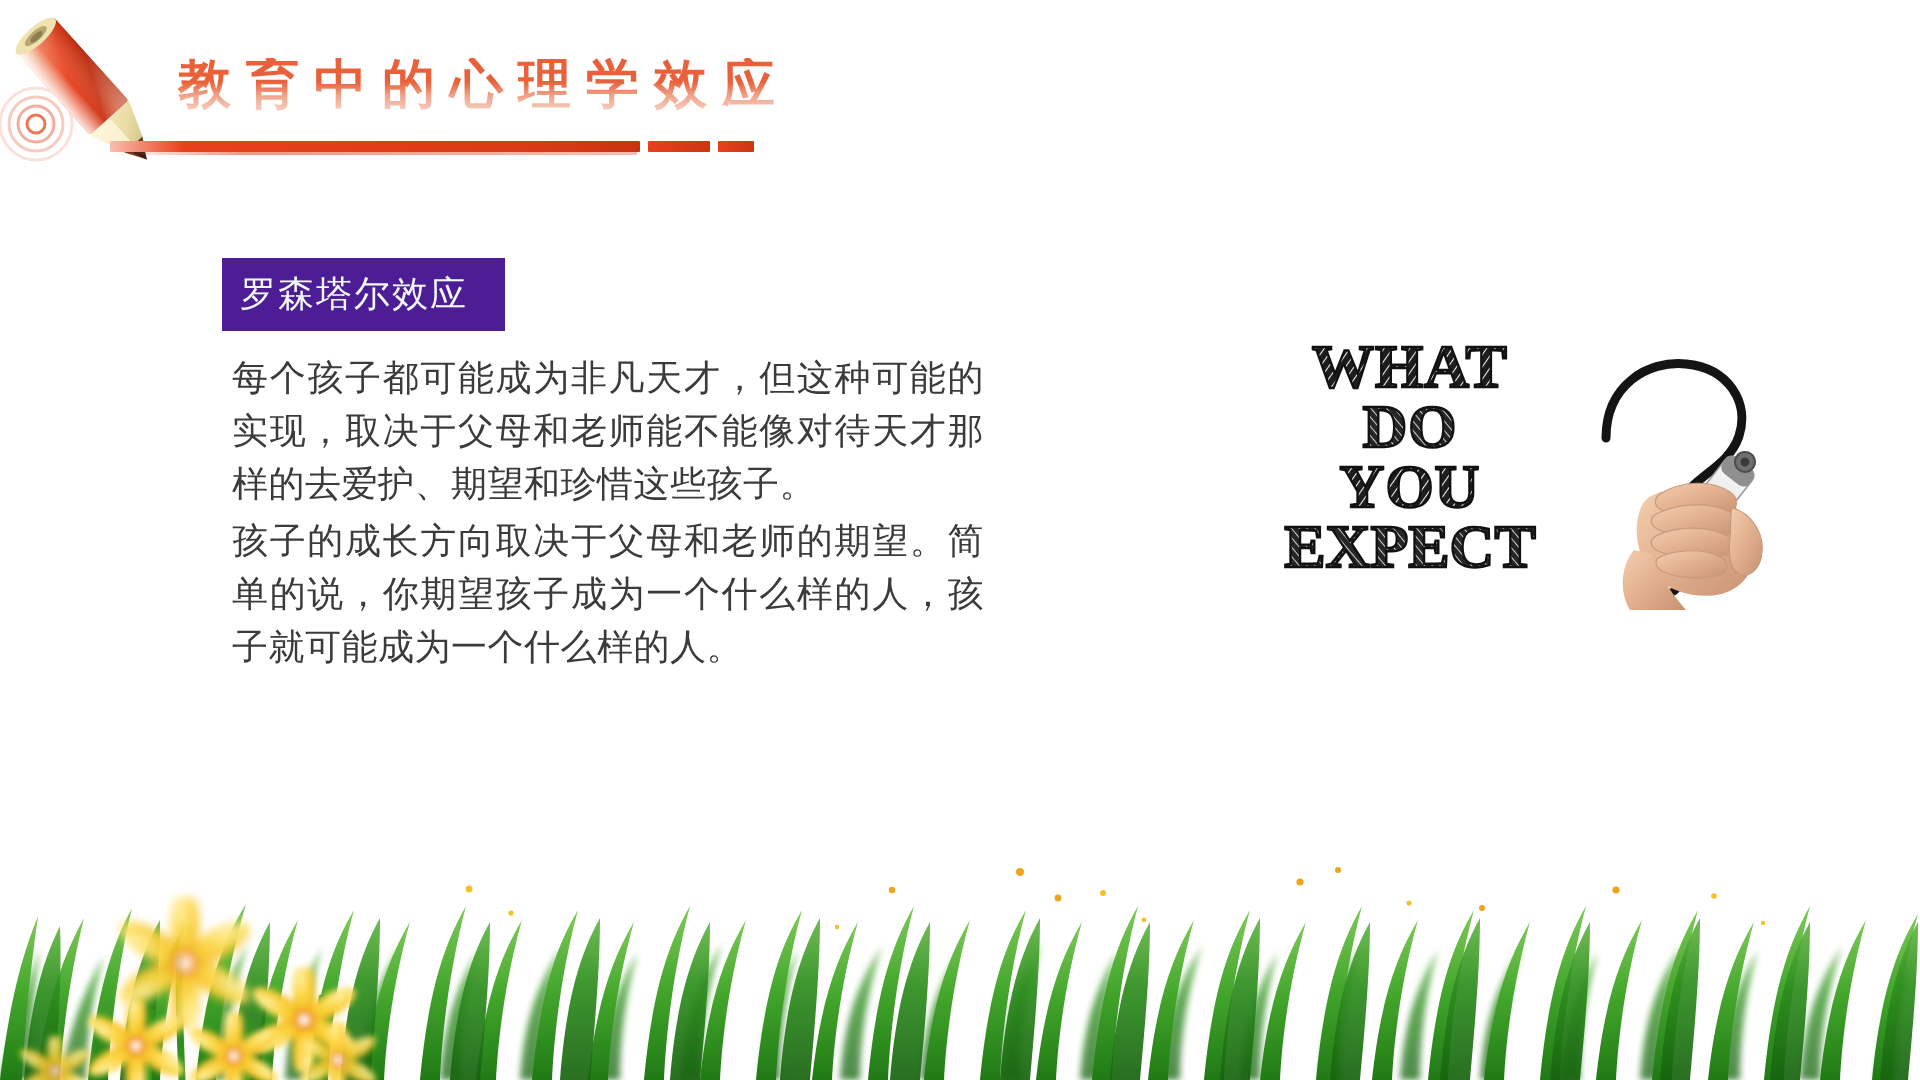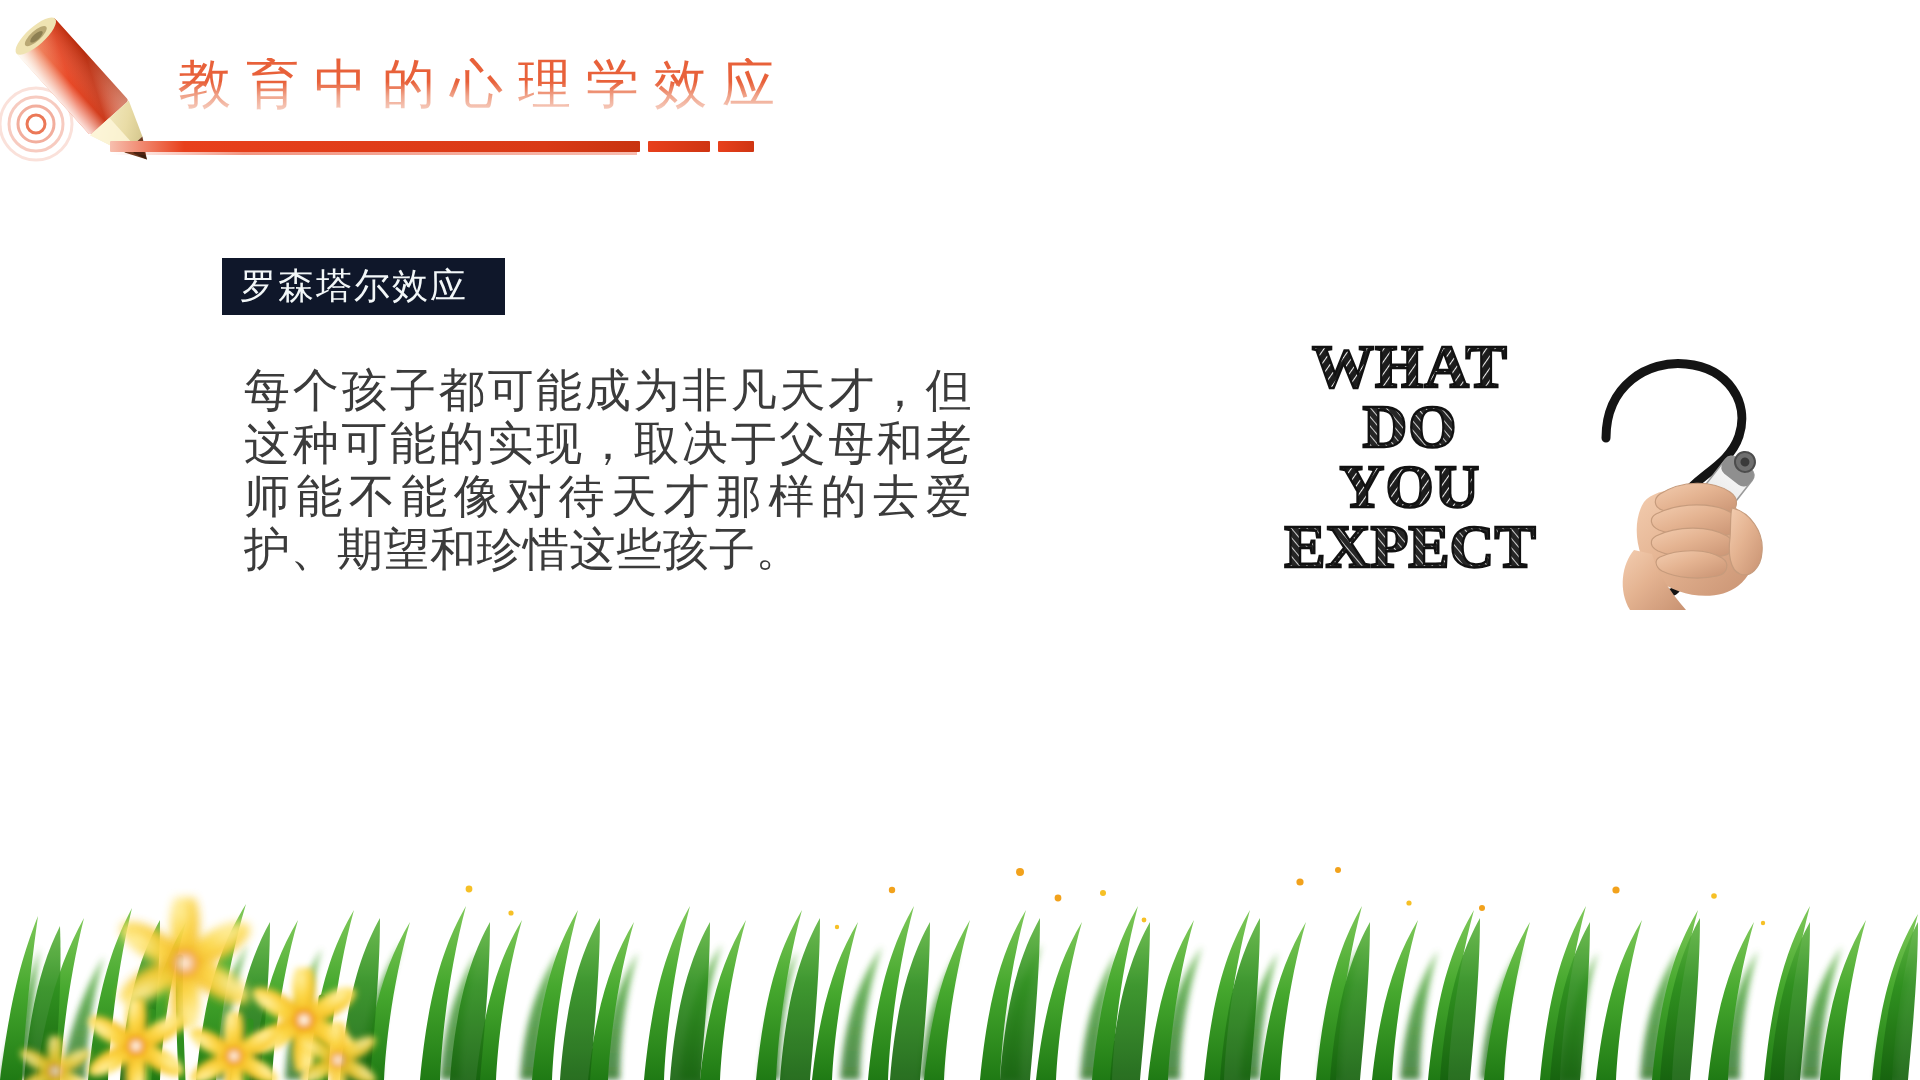--- a/index.html
+++ b/index.html
@@ -37,21 +37,21 @@
     height: 175px;
   }
   .title-text {
     position: absolute;
     left: 178px;
     top: 58px;
     font-size: 53px;
     line-height: 1;
     letter-spacing: 15px;
     font-family: "Liberation Serif", "DejaVu Serif", serif;
-    font-weight: 400;
+    font-weight: 700;
     background: linear-gradient(180deg, #e8613a 0%, #e8613a 45%, #f0a58c 72%, #f6cfc2 100%);
     -webkit-background-clip: text;
     background-clip: text;
     color: transparent;
     -webkit-text-fill-color: transparent;
     white-space: nowrap;
   }
   .title-rule {
     position: absolute;
     left: 110px;
@@ -81,44 +81,44 @@
     height: 3px;
     background: linear-gradient(90deg, rgba(232,64,28,0) 0%, rgba(232,64,28,.55) 25%, rgba(232,64,28,.35) 100%);
   }
 
   
   .section-box {
     position: absolute;
     left: 222px;
     top: 258px;
     width: 283px;
-    height: 57px;
-    background: #0f172a;
+    height: 73px;
+    background: #4c1d95;
     display: flex;
     align-items: center;
   }
   .section-box-label {
     color: #f2f7f8;
     font-size: 36px;
     letter-spacing: 2px;
     padding-left: 18px;
     font-family: "Liberation Serif", "DejaVu Serif", serif;
   }
 
   
   .body-text {
     position: absolute;
     left: 228px;
     top: 348px;
     width: 760px;
   }
   .body-para {
-    margin: 16px;
+    margin: 4px;
     color: #3b3b3b;
-    font-size: 46px;
+    font-size: 36px;
     line-height: 53px;
     letter-spacing: 0.5px;
     font-family: "Liberation Serif", "DejaVu Serif", serif;
     text-align: justify;
   }
   .body-para + .body-para { margin-top: 0px; }
 
   
   .sketch {
     position: absolute;
@@ -198,20 +198,21 @@
     <div class="title-rule seg2"></div>
     <div class="title-rule seg3"></div>
   </div>
 
   <div class="section-box">
     <span class="section-box-label">罗森塔尔效应</span>
   </div>
 
   <div class="body-text">
     <p class="body-para">每个孩子都可能成为非凡天才，但这种可能的实现，取决于父母和老师能不能像对待天才那样的去爱护、期望和珍惜这些孩子。</p>
+    <p class="body-para">孩子的成长方向取决于父母和老师的期望。简单的说，你期望孩子成为一个什么样的人，孩子就可能成为一个什么样的人。</p>
   </div>
 
   <div class="sketch">
     <svg viewBox="0 0 545 290" width="545" height="290" aria-hidden="true">
       <defs>
         <pattern id="hatch" width="7" height="7" patternTransform="rotate(35)" patternUnits="userSpaceOnUse">
           <rect width="7" height="7" fill="#1d1d1d"></rect>
           <line x1="0" y1="0" x2="0" y2="7" stroke="#f2f2f2" stroke-width="2.1"></line>
         </pattern>
         <pattern id="hatch2" width="6" height="6" patternTransform="rotate(-40)" patternUnits="userSpaceOnUse">

